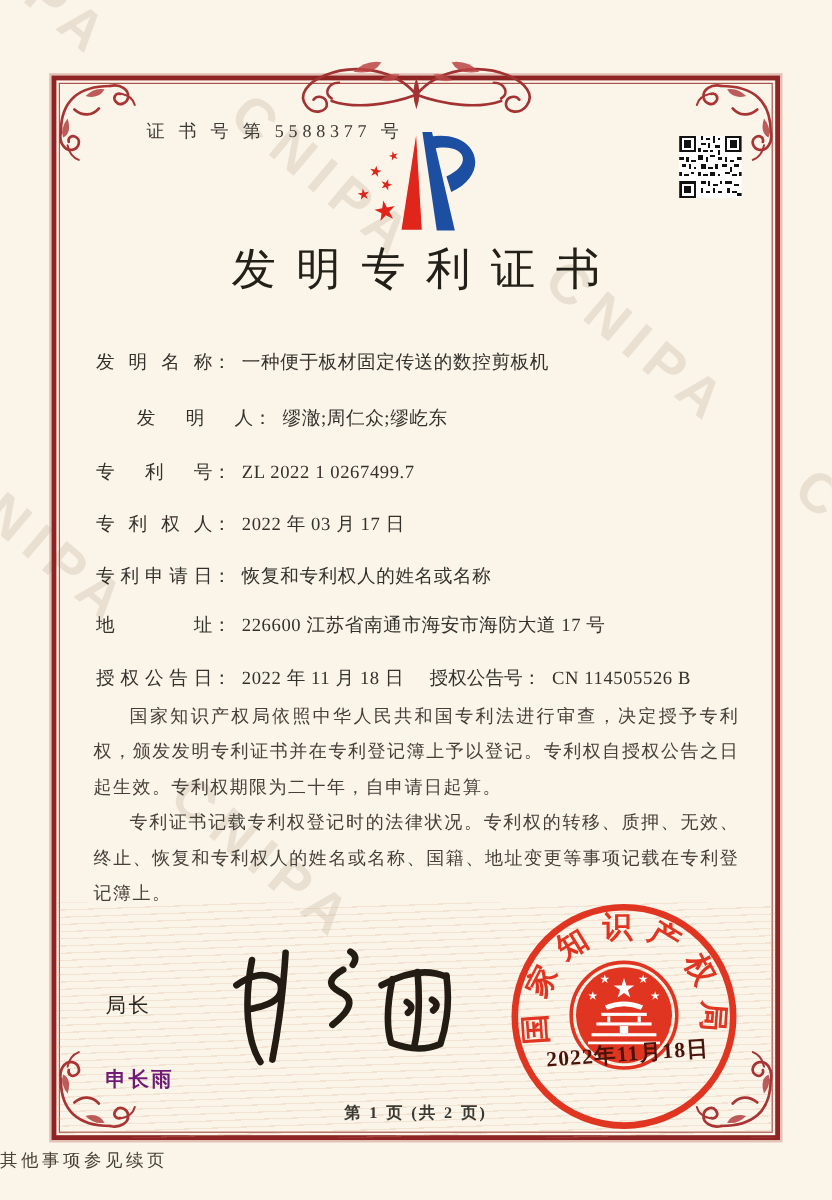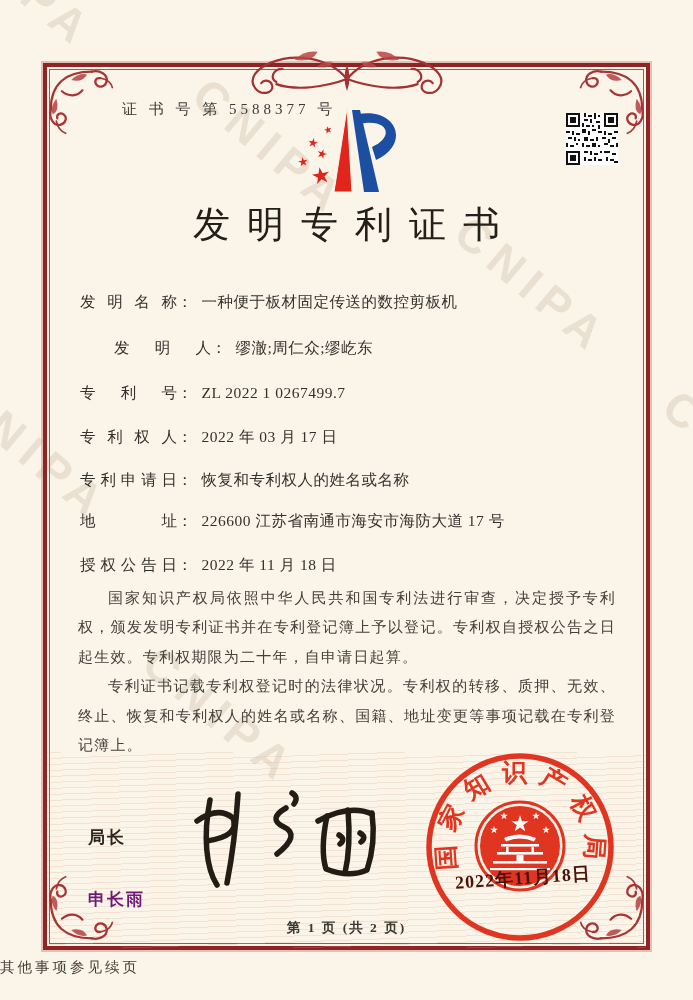--- a/index.html
+++ b/index.html
@@ -61,21 +61,21 @@
   .val { letter-spacing:0.5px; }
   .pair2 { position:absolute; left:278px; top:0; }
   
   .body-text {
     position:absolute; left:78px; top:584px; width:538px;
     font-size:15px; line-height:29.4px; letter-spacing:1.2px;
     color:#45403a; text-align:justify;
   }
   .body-text p { text-indent:2em; }
   
-  .director-title { position:absolute; left:88px; top:826px; font-size:17px; font-weight:700; color:#2c2620; letter-spacing:2px; }
+  .director-title { position:absolute; left:88px; top:826px; font-size:17px; font-weight:400; color:#2c2620; letter-spacing:2px; }
   .director-name  { position:absolute; left:88px; top:888px; font-size:17px; font-weight:600; color:#701a75; letter-spacing:2px; }
   .signature { position:absolute; left:188px; top:786px; }
   
   .seal { position:absolute; left:425px; top:752px; opacity:0.95; }
   .seal-date {
     position:absolute; left:428px; top:866px; width:190px;
     text-align:center; font-size:18px; font-weight:bold;
     color:#4a1309; letter-spacing:1px;
     transform:rotate(-4deg);
   }
@@ -243,20 +243,23 @@
   <span class="lbl">专利权人</span><span class="cln">：</span><span class="val">2022 年 03 月 17 日</span>
 </div>
 <div class="row" style="top:470px;">
   <span class="lbl">专利申请日</span><span class="cln">：</span><span class="val">恢复和专利权人的姓名或名称</span>
 </div>
 <div class="row" style="top:511px;">
   <span class="lbl">地址</span><span class="cln">：</span><span class="val">226600 江苏省南通市海安市海防大道 17 号</span>
 </div>
 <div class="row" style="top:555px;">
   <span class="lbl">授权公告日</span><span class="cln">：</span><span class="val">2022 年 11 月 18 日</span>
+  <span class="pair2">
+    <span>授权公告号</span><span class="cln">：</span><span class="val">CN 114505526 B</span>
+  </span>
 </div>
 
 <div class="body-text">
   <p>国家知识产权局依照中华人民共和国专利法进行审查，决定授予专利权，颁发发明专利证书并在专利登记簿上予以登记。专利权自授权公告之日起生效。专利权期限为二十年，自申请日起算。</p>
   <p>专利证书记载专利权登记时的法律状况。专利权的转移、质押、无效、终止、恢复和专利权人的姓名或名称、国籍、地址变更等事项记载在专利登记簿上。</p>
 </div>
 
 <div class="director-title">局长</div>
 <div class="director-name">申长雨</div>
 <svg class="signature" width="200" height="110" viewBox="0 0 200 110">

